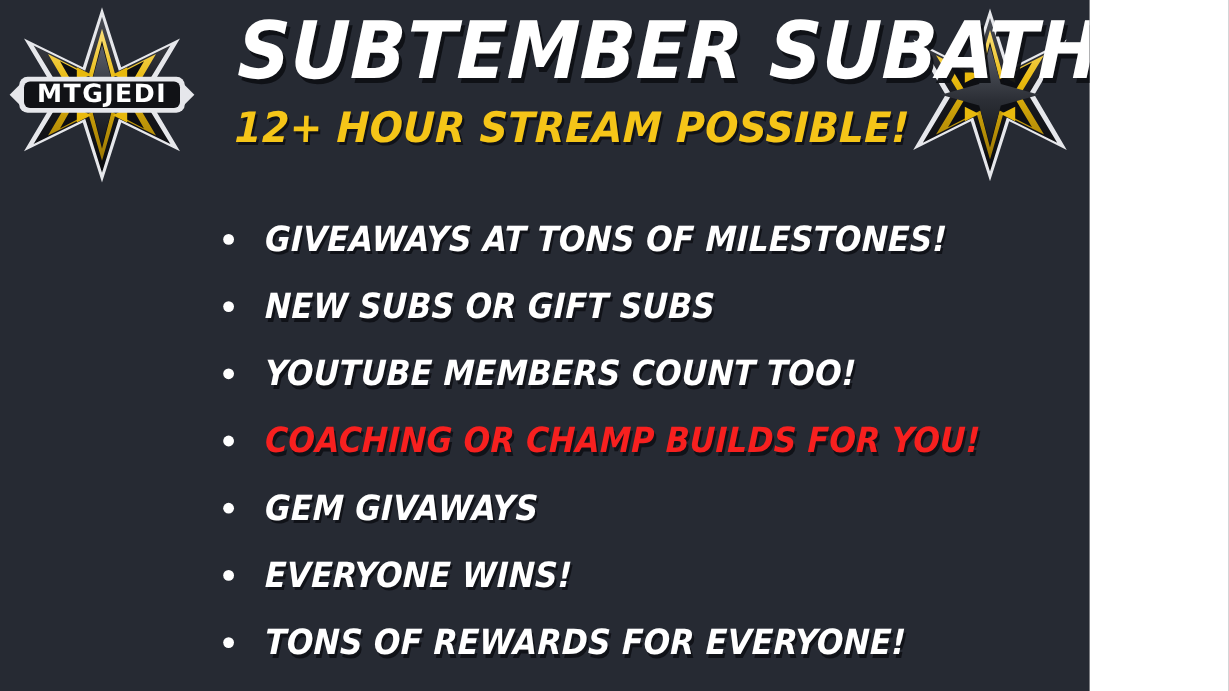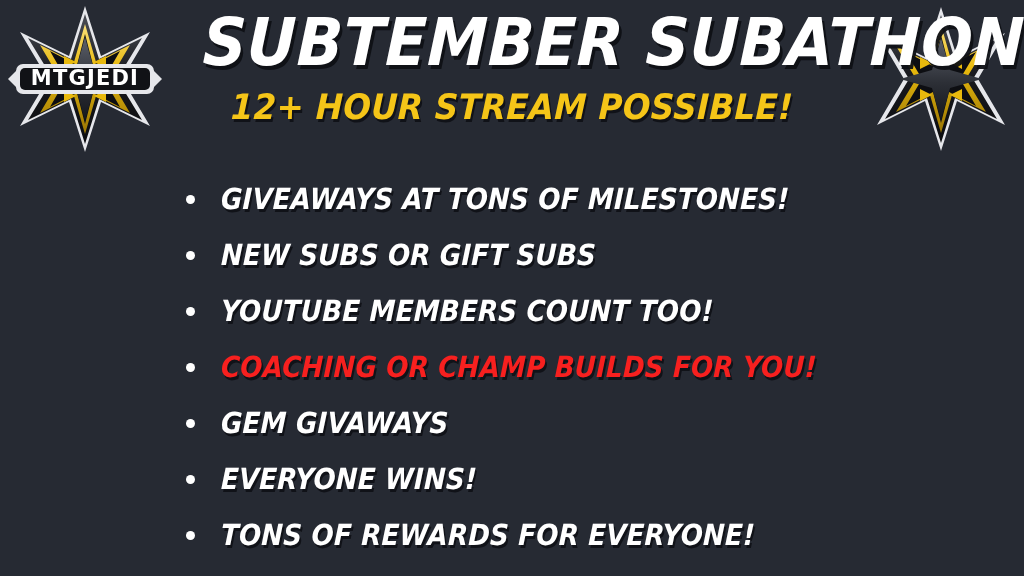--- a/index.html
+++ b/index.html
@@ -9,21 +9,21 @@
   }
   body {
     width: 1024px;
     height: 576px;
     overflow: hidden;
     font-family: "Liberation Sans", sans-serif;
   }
 
   #slide {
     position: relative;
-    width: 1024px;
+    width: 908px;
     height: 576px;
     background: #262a33;
     overflow: hidden;
   }
 
   
   .logo-wrap {
     position: absolute;
     top: 4px;
   }

